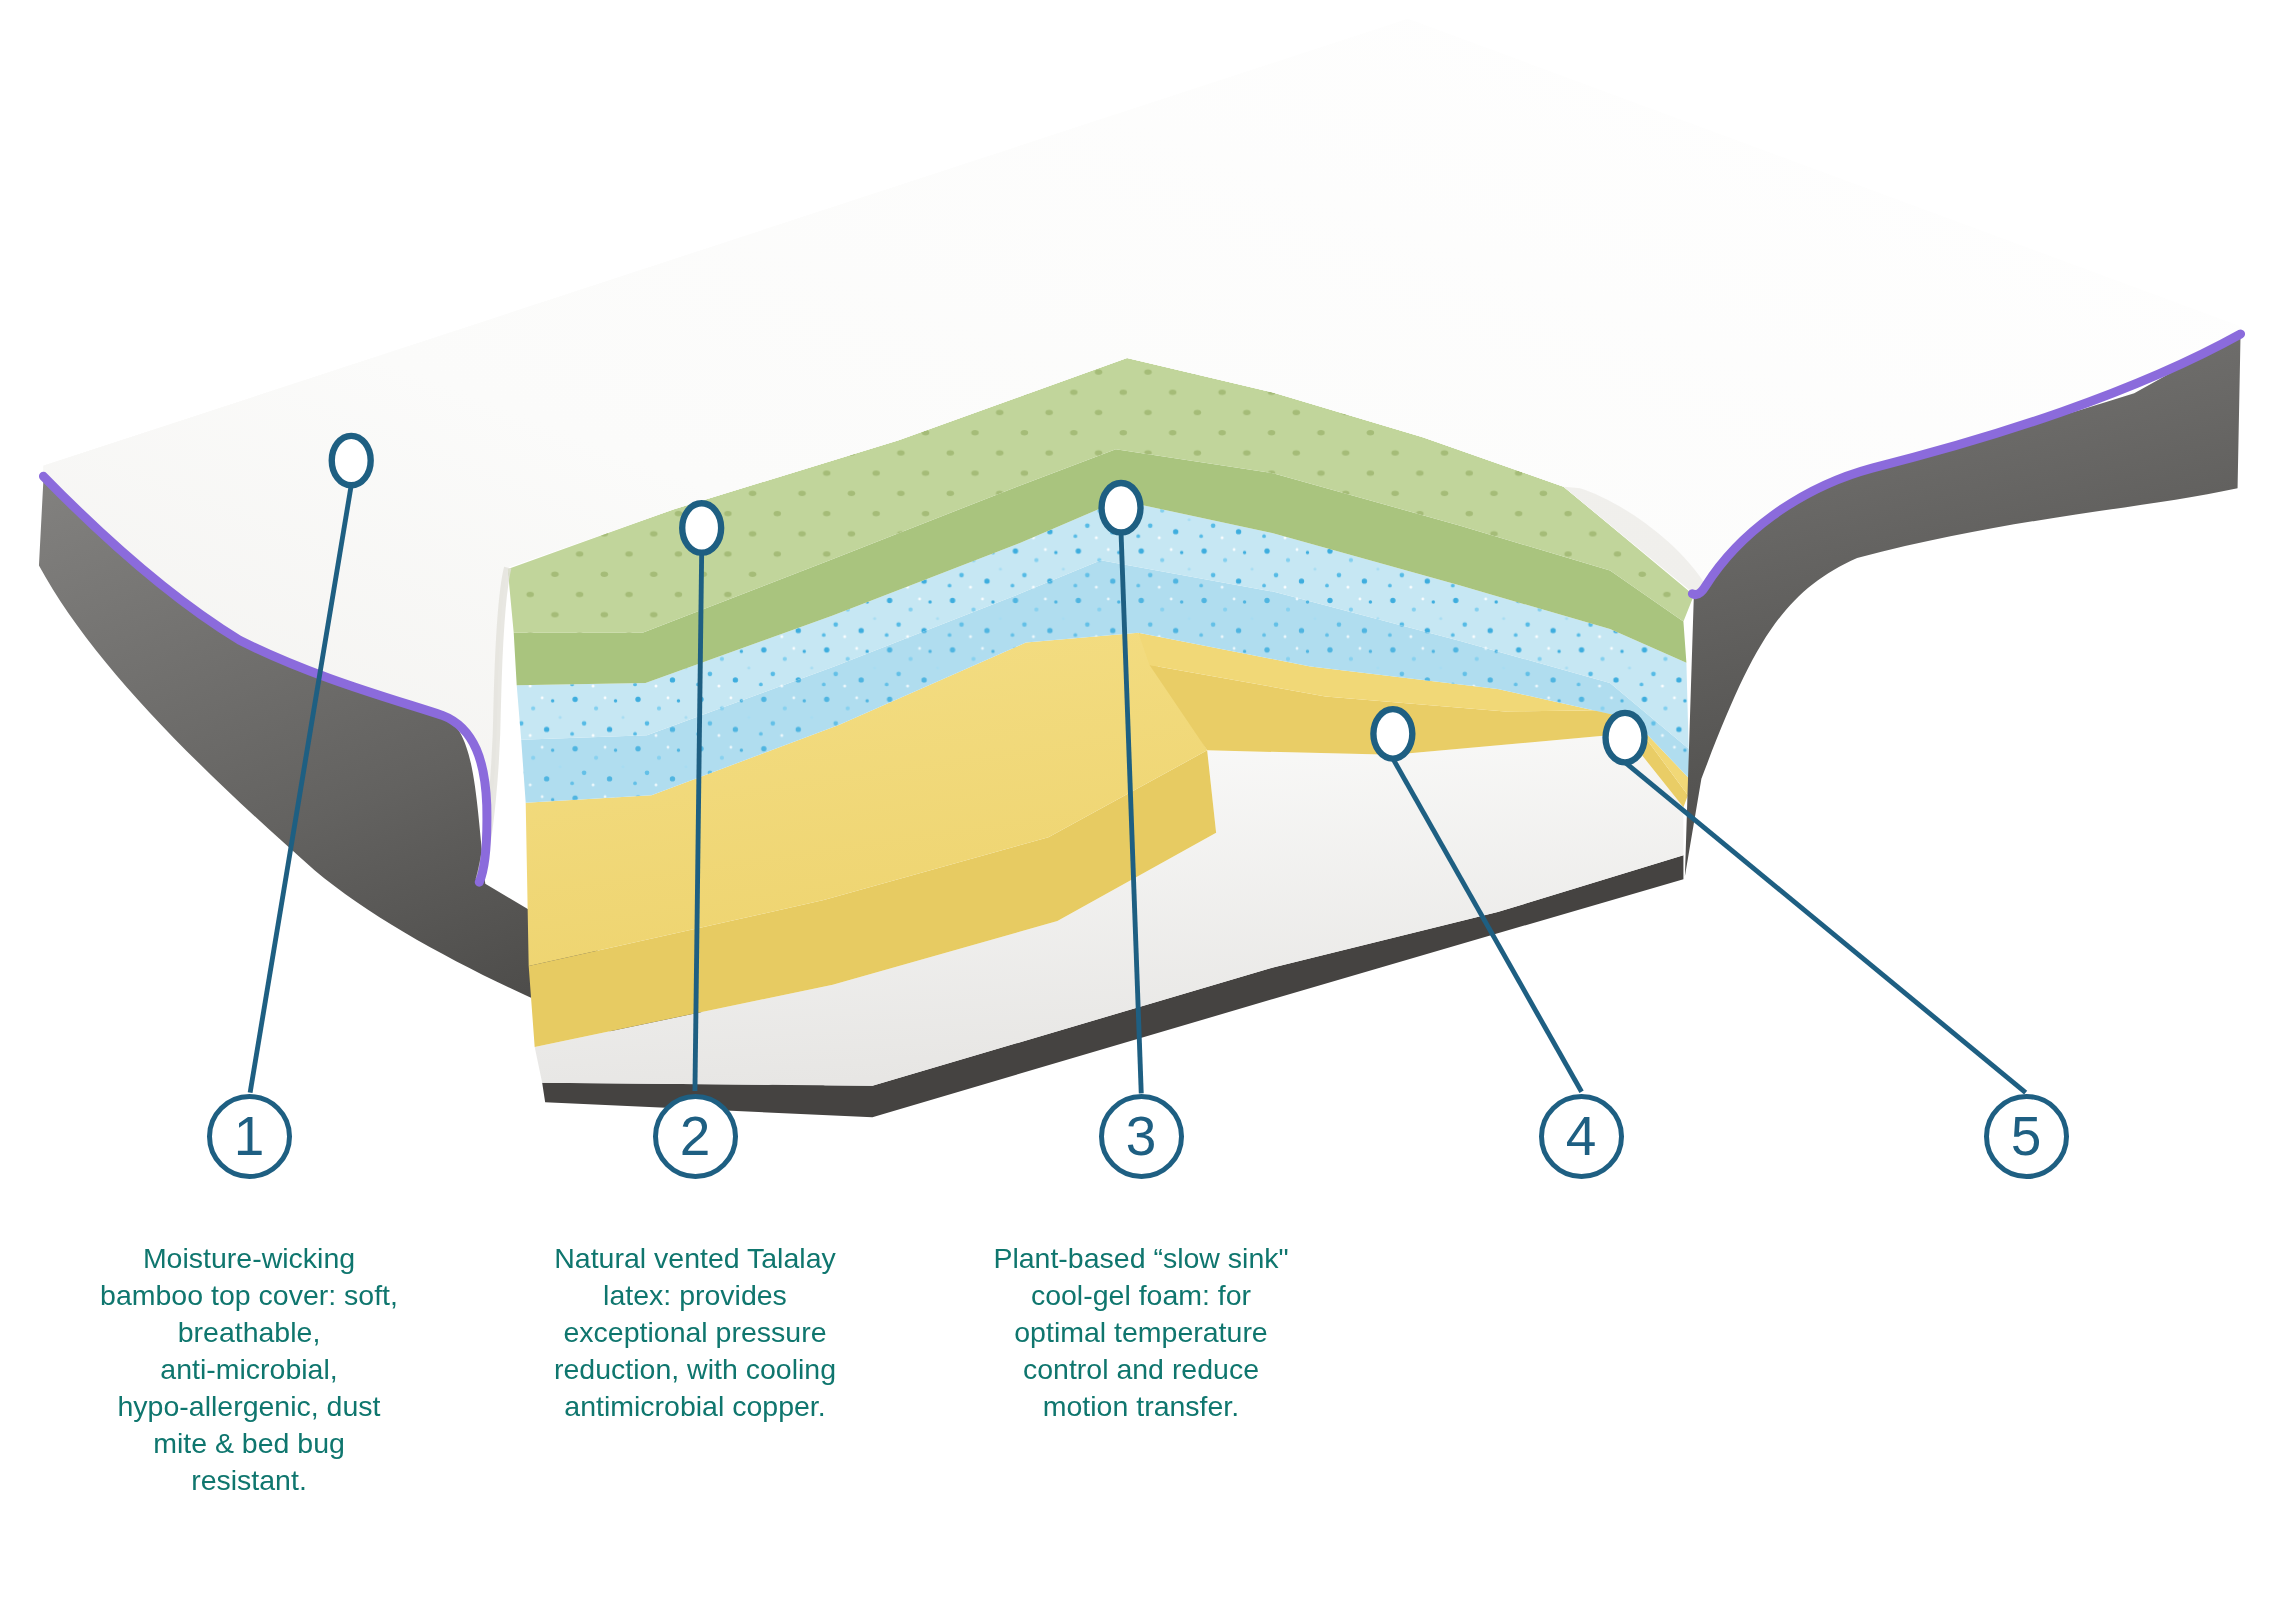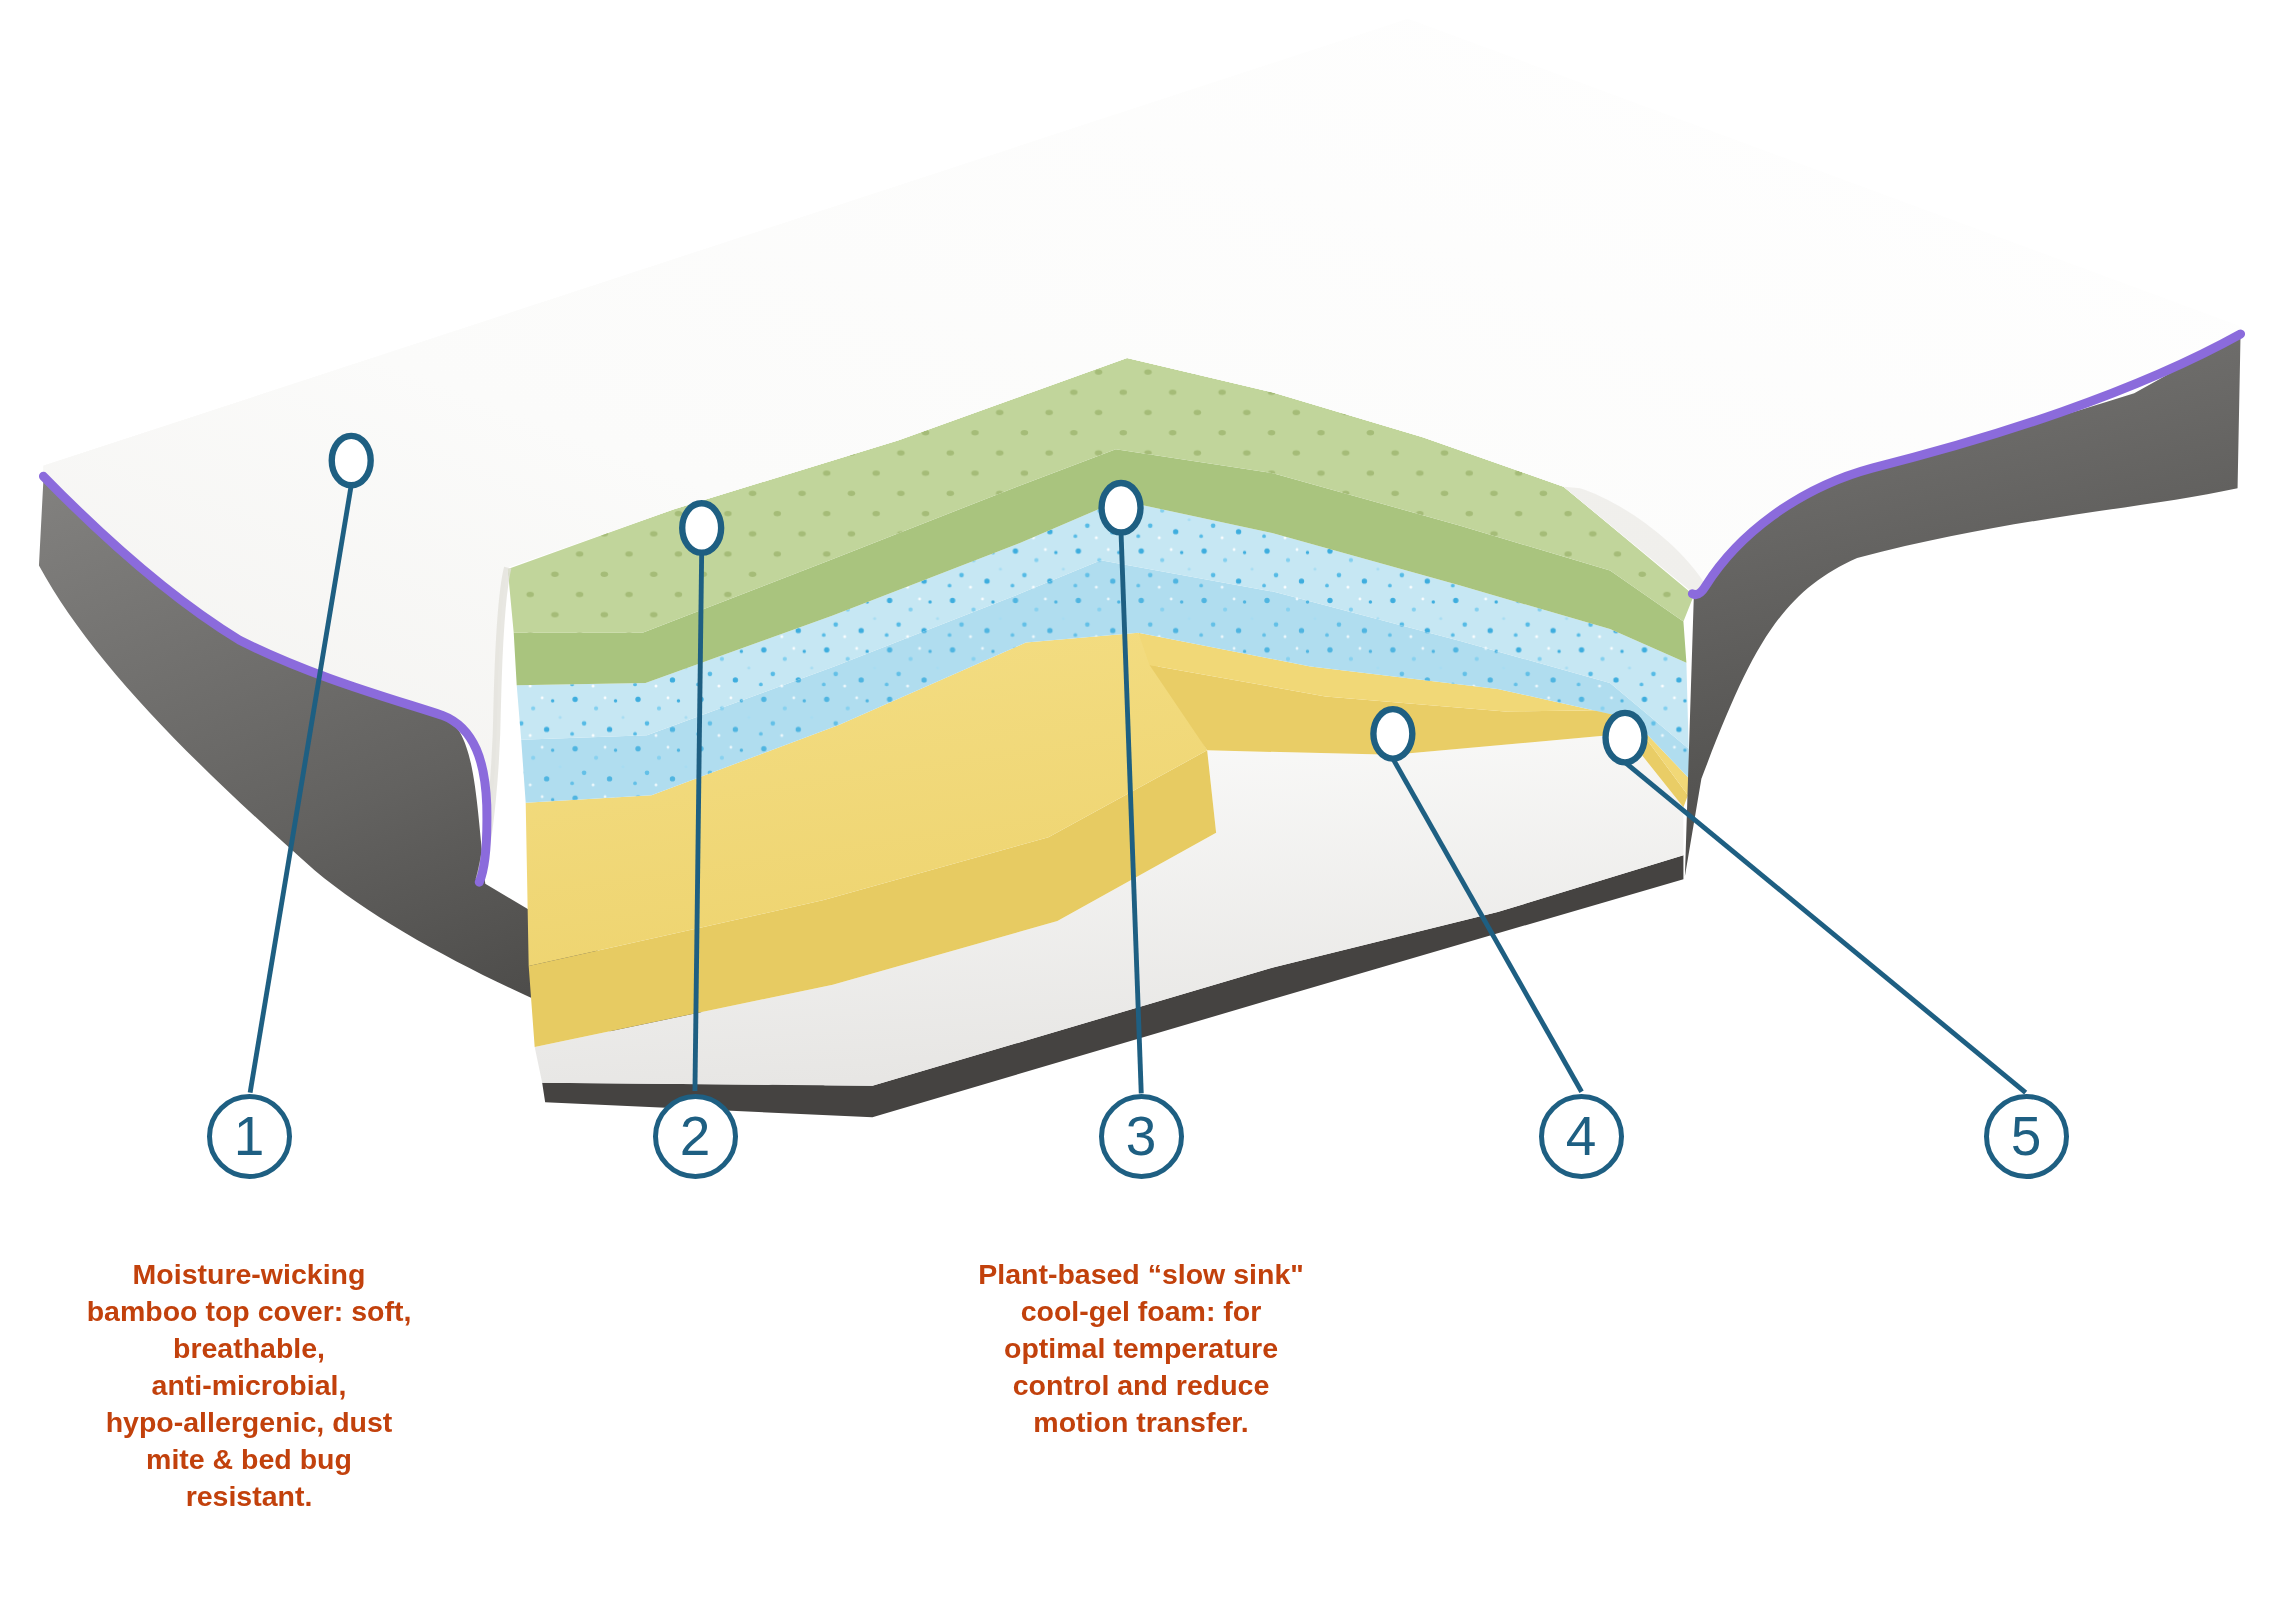--- a/index.html
+++ b/index.html
@@ -16,26 +16,26 @@
     width:75px;height:75px;
     border:5.2px solid #1e5f82;
     border-radius:50%;
     margin:0 auto;
     display:flex;align-items:center;justify-content:center;
     font-size:55px;font-weight:500;color:#1e5f82;
     background:#ffffff;
     line-height:1;
   }
   .desc{
-    margin-top:77px;
+    margin-top:61px;
     font-size:28.5px;
     line-height:37px;
-    color:#c2410c;
+    color:#0f766e;
     white-space:pre-line;
-    font-weight:700;
+    font-weight:400;
   }
 </style>
 </head>
 <body>
 
 <div class="canvas">
 
   <svg class="art" viewBox="0 0 3050 2166">
     <defs>
       <linearGradient id="gLeftGray" x1="0" y1="0" x2="0.55" y2="1">
@@ -167,20 +167,25 @@
 anti-microbial,
 hypo-allergenic, dust
 mite &amp; bed bug
 resistant.</div>
   </div>
 
   <div class="callout" style="left:463px;top:1094px;">
     <div class="num-circle">
       <span>2</span>
     </div>
+    <div class="desc">Natural vented Talalay
+latex: provides
+exceptional pressure
+reduction, with cooling
+antimicrobial copper.</div>
   </div>
 
   <div class="callout" style="left:909px;top:1094px;">
     <div class="num-circle">
       <span>3</span>
     </div>
     <div class="desc">Plant-based “slow sink"
 cool-gel foam: for
 optimal temperature
 control and reduce

